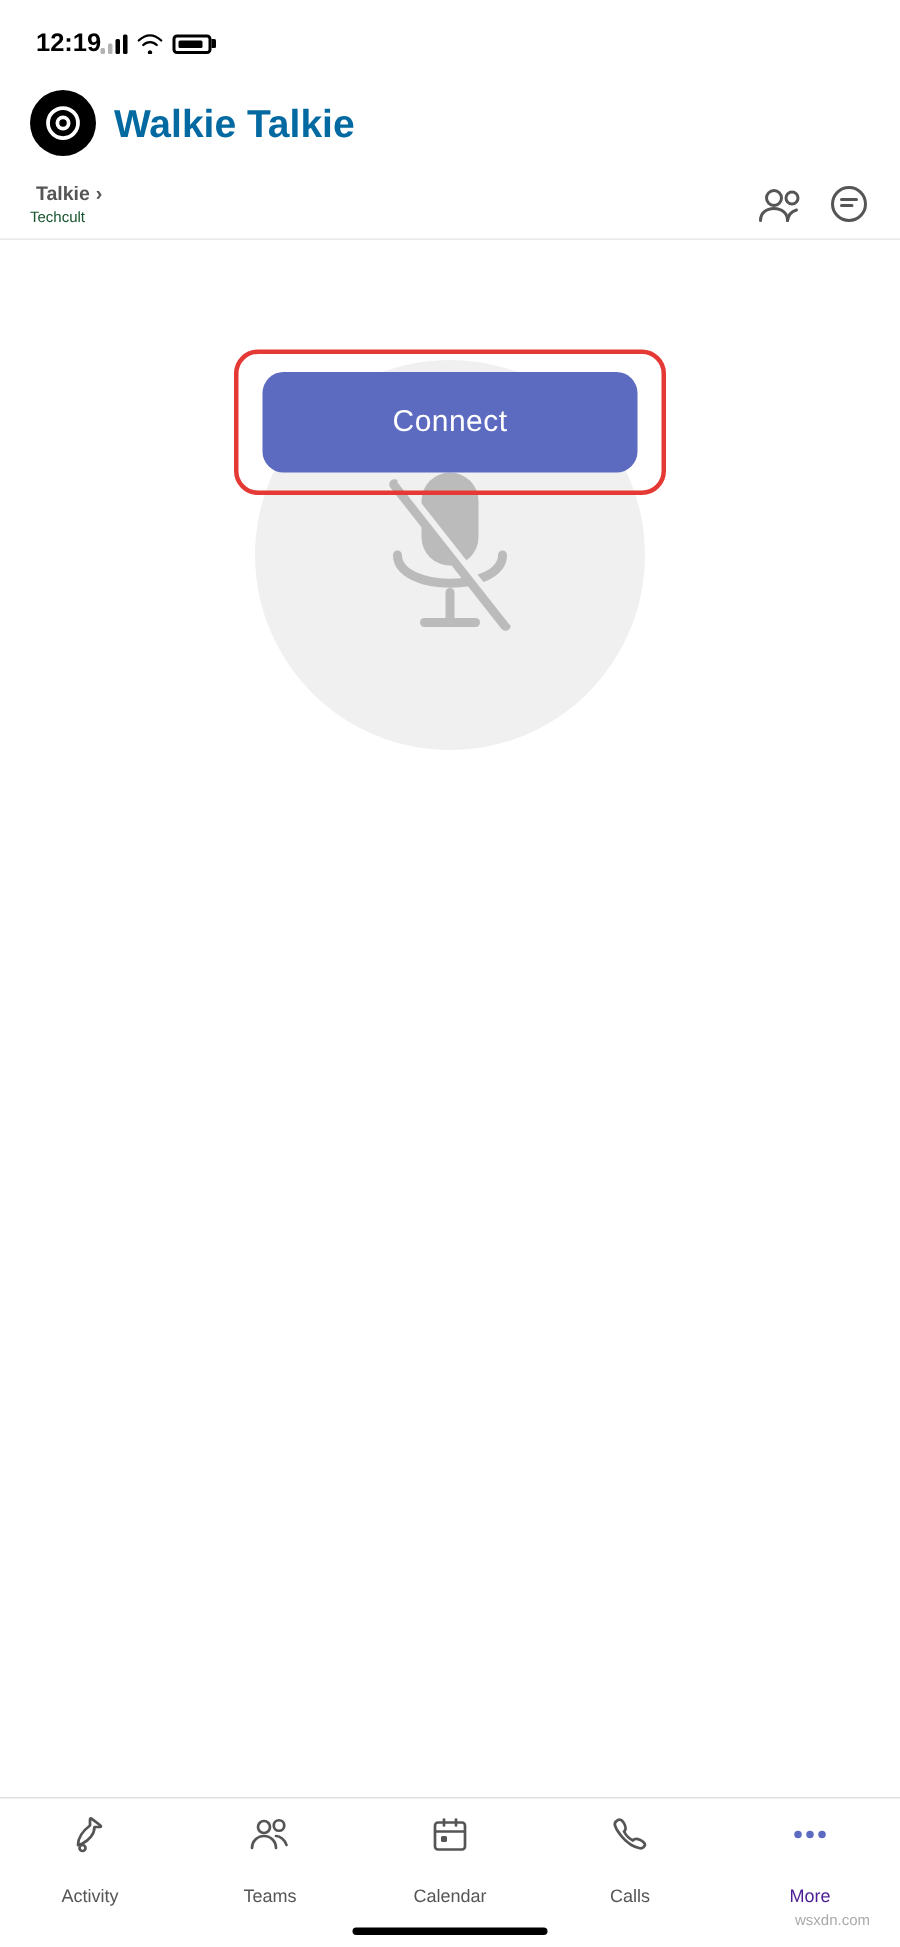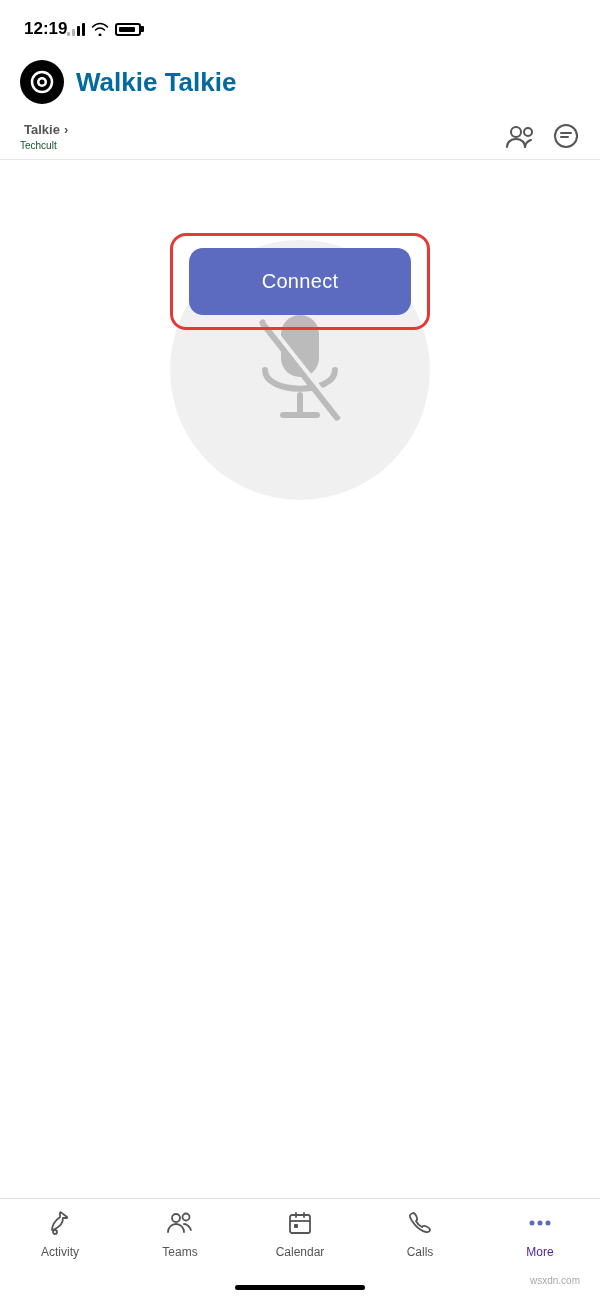--- a/index.html
+++ b/index.html
@@ -141,21 +141,21 @@
 
     
     .connect-area {
       position: absolute;
       bottom: 170px;
       left: 50%;
       transform: translateX(-50%);
       border: 3px solid #e53935;
       border-radius: 16px;
       padding: 12px 16px;
-      width: 260px;
+      width: 288px;
     }
     .connect-btn {
       width: 100%;
       padding: 22px 60px;
       background: #5c6bc0;
       color: #fff;
       font-size: 20px;
       font-weight: 500;
       border: none;
       border-radius: 14px;
@@ -174,21 +174,21 @@
       border-top: 1px solid #e0e0e0;
       display: flex;
       align-items: flex-start;
       padding-top: 10px;
     }
     .nav-item {
       flex: 1;
       display: flex;
       flex-direction: column;
       align-items: center;
-      gap: 8px;
+      gap: 20px;
       cursor: pointer;
     }
     .nav-icon {
       width: 28px;
       height: 28px;
       display: flex;
       align-items: center;
       justify-content: center;
     }
     .nav-label {

